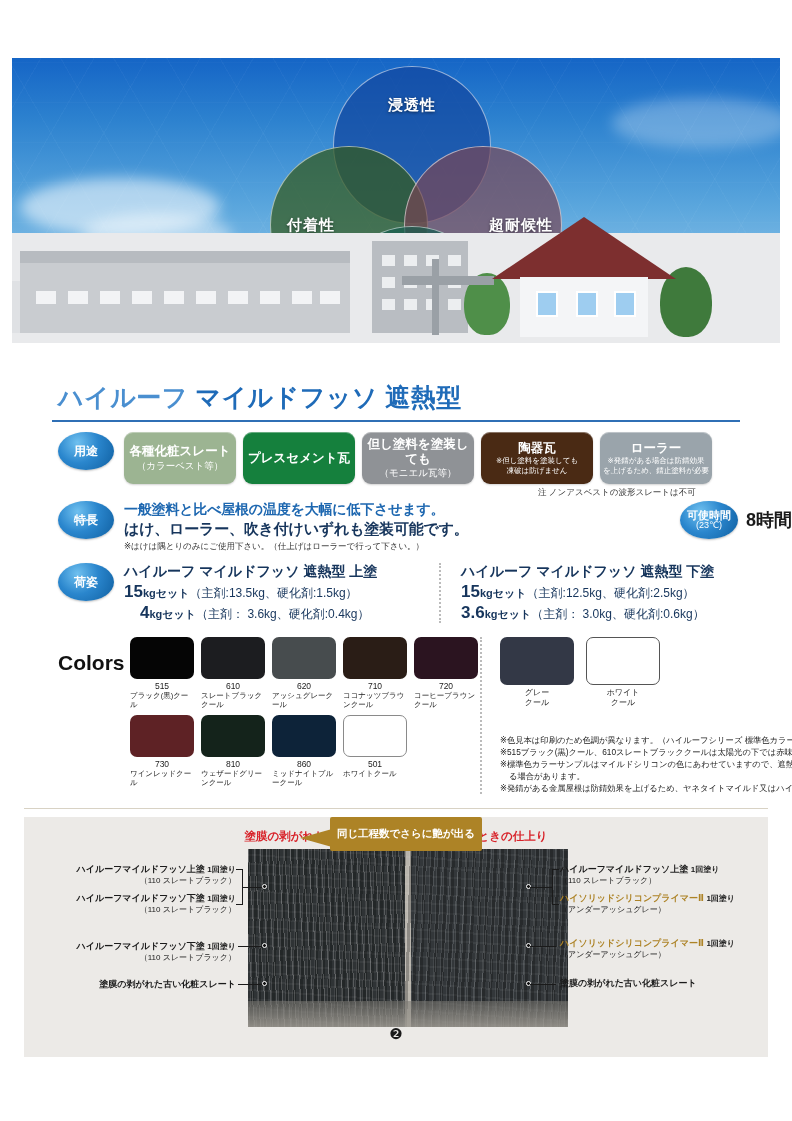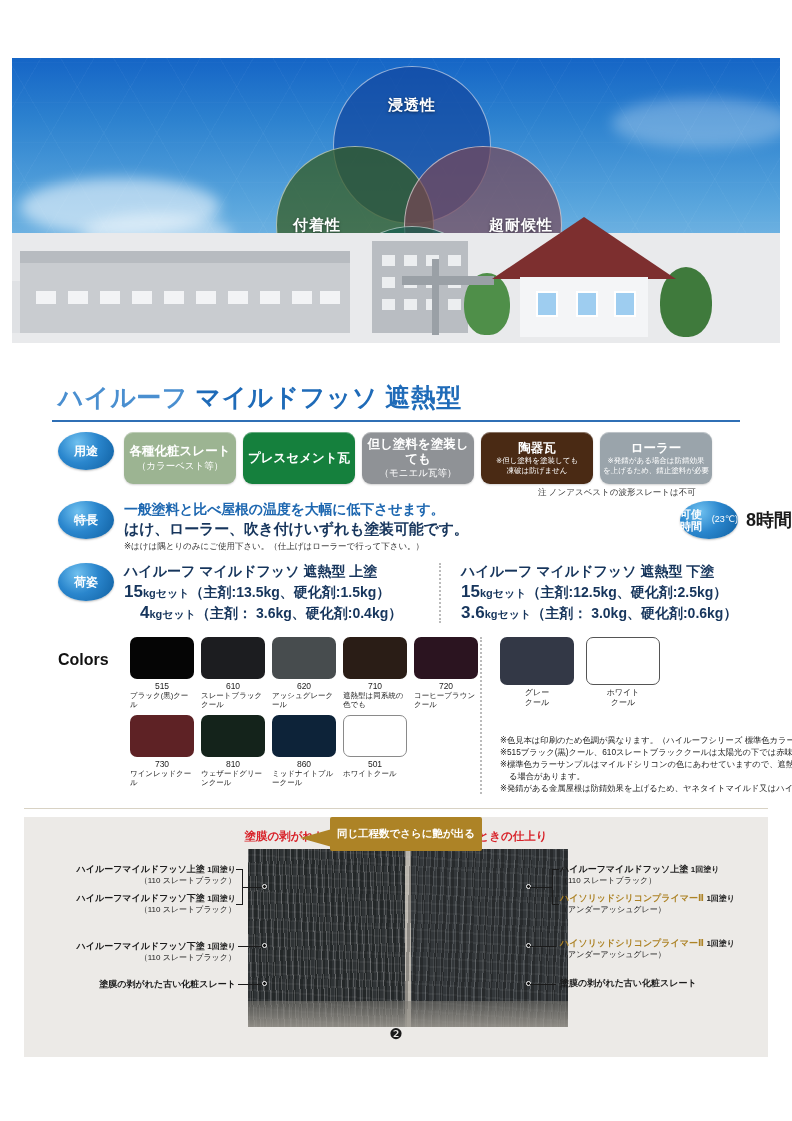--- a/index.html
+++ b/index.html
@@ -31,21 +31,21 @@
   .c4{left:480px;top:190px; width:220px;height:60px;opacity:.45;}
   .c5{left:0px;  top:215px; width:260px;height:62px;opacity:.6;}
 
   
   .venn{position:absolute; left:250px; top:0px; width:300px; height:300px;}
   .vc{position:absolute;width:158px;height:158px;border-radius:50%;
       border:1px solid rgba(255,255,255,.55);display:flex;align-items:center;justify-content:center;}
   .vc span{color:#fff;font-size:15px;font-weight:700;letter-spacing:1px;
            text-shadow:0 1px 3px rgba(0,0,0,.55); transform:translateY(-40px);}
   .v-top  {left:71px;  top:8px;   background:rgba(18,70,160,.72);}
-  .v-left {left:14px;   top:88px;  background:rgba(52,90,28,.72);}
+  .v-left {left:8px;   top:88px;  background:rgba(52,90,28,.72);}
   .v-left span{transform:translate(-38px,0);}
   .v-right{left:142px; top:88px;  background:rgba(120,70,85,.70);}
   .v-right span{transform:translate(38px,0);}
   .v-bot  {left:71px;  top:168px; background:rgba(22,92,80,.70);}
   .v-bot span{transform:translateY(40px);}
 
   
   .ground{position:absolute;left:0;bottom:0;width:768px;height:110px;background:#e9eaec;}
   .factory{position:absolute;bottom:10px;left:8px;width:330px;height:72px;background:#c9ccd0;}
   .factory .roofline{position:absolute;top:-10px;left:0;width:100%;height:12px;background:#b7bbc0;}
@@ -95,39 +95,39 @@
 
   
   .feat-text{flex:1;}
   .feat-l1{font-size:14px;font-weight:bold;color:#1d67b0;letter-spacing:-.2px;}
   .feat-l2{font-size:15px;font-weight:bold;color:#16355c;letter-spacing:-.2px;margin-top:1px;}
   .feat-l3{font-size:8.5px;color:#333;margin-top:2px;}
   .pot-wrap{display:flex;align-items:center;margin-left:4px;}
   .pot-pill{
     width:58px;height:38px;border-radius:50%;flex:none;
     background:radial-gradient(circle at 35% 28%, #6fc0ef 0%, #2a86cd 45%, #0f5e9f 100%);
-    color:#fff;display:flex;flex-direction:row;align-items:center;justify-content:center;
+    color:#fff;display:flex;flex-direction:column;align-items:center;justify-content:center;
     font-size:11px;font-weight:bold;line-height:1.1;box-shadow:0 1px 2px rgba(0,0,0,.25);
   }
   .pot-pill .deg{font-size:9px;font-weight:normal;}
   .pot-val{font-size:18px;font-weight:bold;color:#1a1a1a;margin-left:8px;}
 
   
   .pack-wrap{display:flex;flex:1;}
   .pack-col{flex:1;}
   .pack-col.right{border-left:2px dotted #bbb;padding-left:20px;margin-left:8px;}
   .pack-title{font-size:14px;font-weight:bold;color:#16355c;}
   .pack-line{font-size:11px;color:#16355c;margin-top:1px;font-weight:bold;}
   .pack-line .amt{font-size:17px;}
-  .pack-line .det{font-size:14px;font-weight:bold;}
+  .pack-line .det{font-size:12px;font-weight:normal;}
   .pack-indent{padding-left:16px;}
 
   
   .colors-section{display:flex;padding-left:58px;margin-top:14px;}
-  .colors-label{font-size:16px;font-weight:bold;color:#111;width:72px;padding-top:14px;flex:none;}
+  .colors-label{font-size:21px;font-weight:bold;color:#111;width:72px;padding-top:14px;flex:none;}
   .sw-area{flex:none;width:350px;}
   .sw-row{display:flex;gap:7px;margin-bottom:6px;}
   .sw-cell{width:64px;}
   .sw-chip{width:64px;height:42px;border-radius:7px;}
   .sw-chip.outline{border:1px solid #8a8a8a;}
   .sw-code{font-size:8.5px;text-align:center;color:#222;margin-top:2px;}
   .sw-name{font-size:7.5px;text-align:left;color:#222;line-height:1.2;}
   .colors-right{border-left:2px dotted #bbb;padding-left:18px;flex:1;}
   .gw-row{display:flex;gap:12px;}
   .gw-cell{width:74px;}
@@ -349,21 +349,21 @@
           <div class="sw-name">スレートブラッククール</div>
         </div>
         <div class="sw-cell">
           <div class="sw-chip" style="background:#474c4e"></div>
           <div class="sw-code">620</div>
           <div class="sw-name">アッシュグレークール</div>
         </div>
         <div class="sw-cell">
           <div class="sw-chip" style="background:#2a1d16"></div>
           <div class="sw-code">710</div>
-          <div class="sw-name">遮熱型は同系統の色でも</div>
+          <div class="sw-name">ココナッツブラウンクール</div>
         </div>
         <div class="sw-cell">
           <div class="sw-chip" style="background:#2b1420"></div>
           <div class="sw-code">720</div>
           <div class="sw-name">コーヒーブラウンクール</div>
         </div>
       </div>
       <div class="sw-row">
         <div class="sw-cell">
           <div class="sw-chip" style="background:#5e2225"></div>

